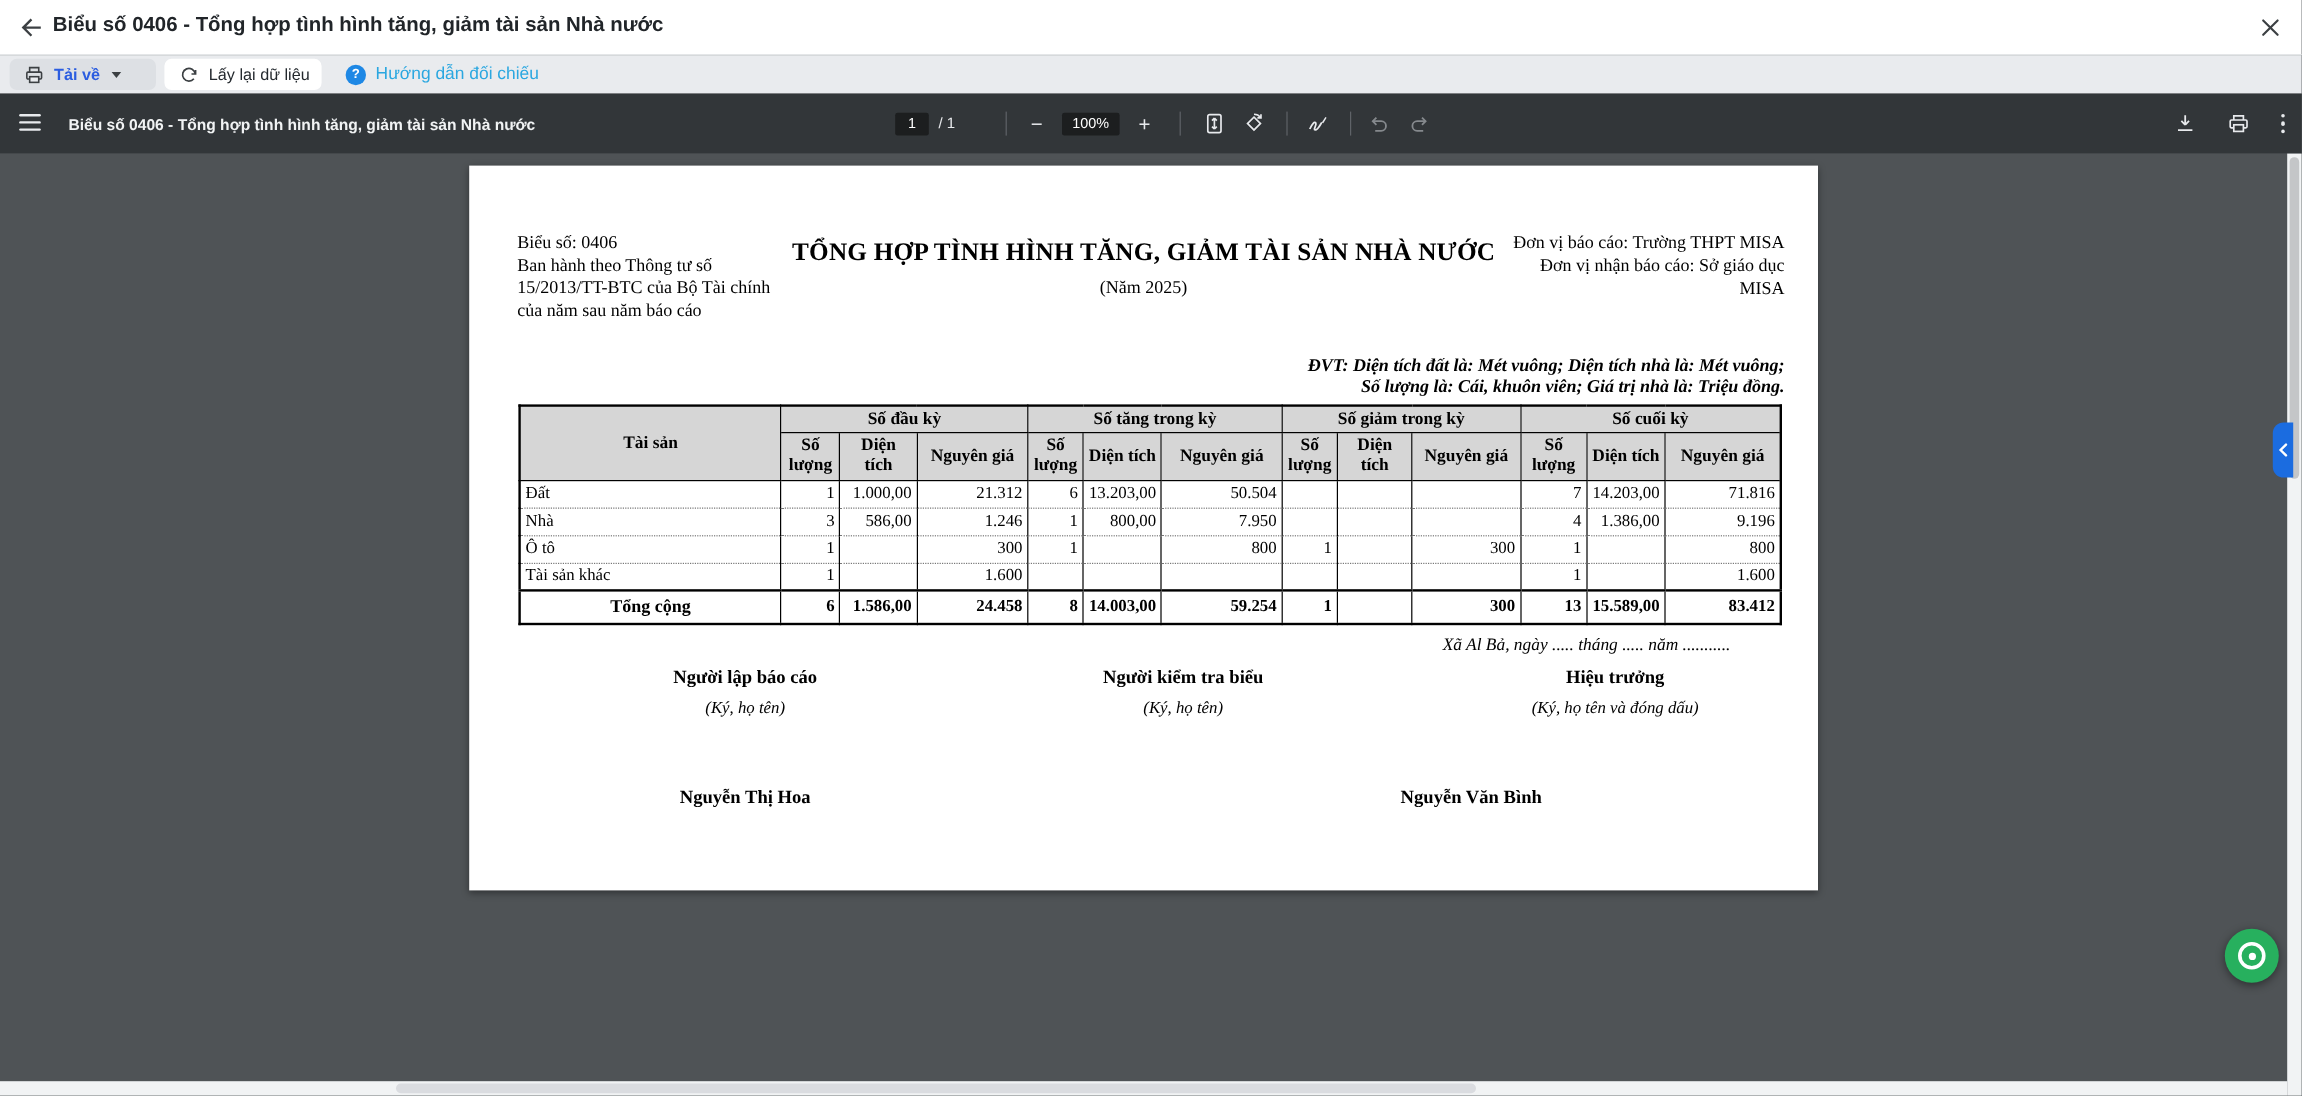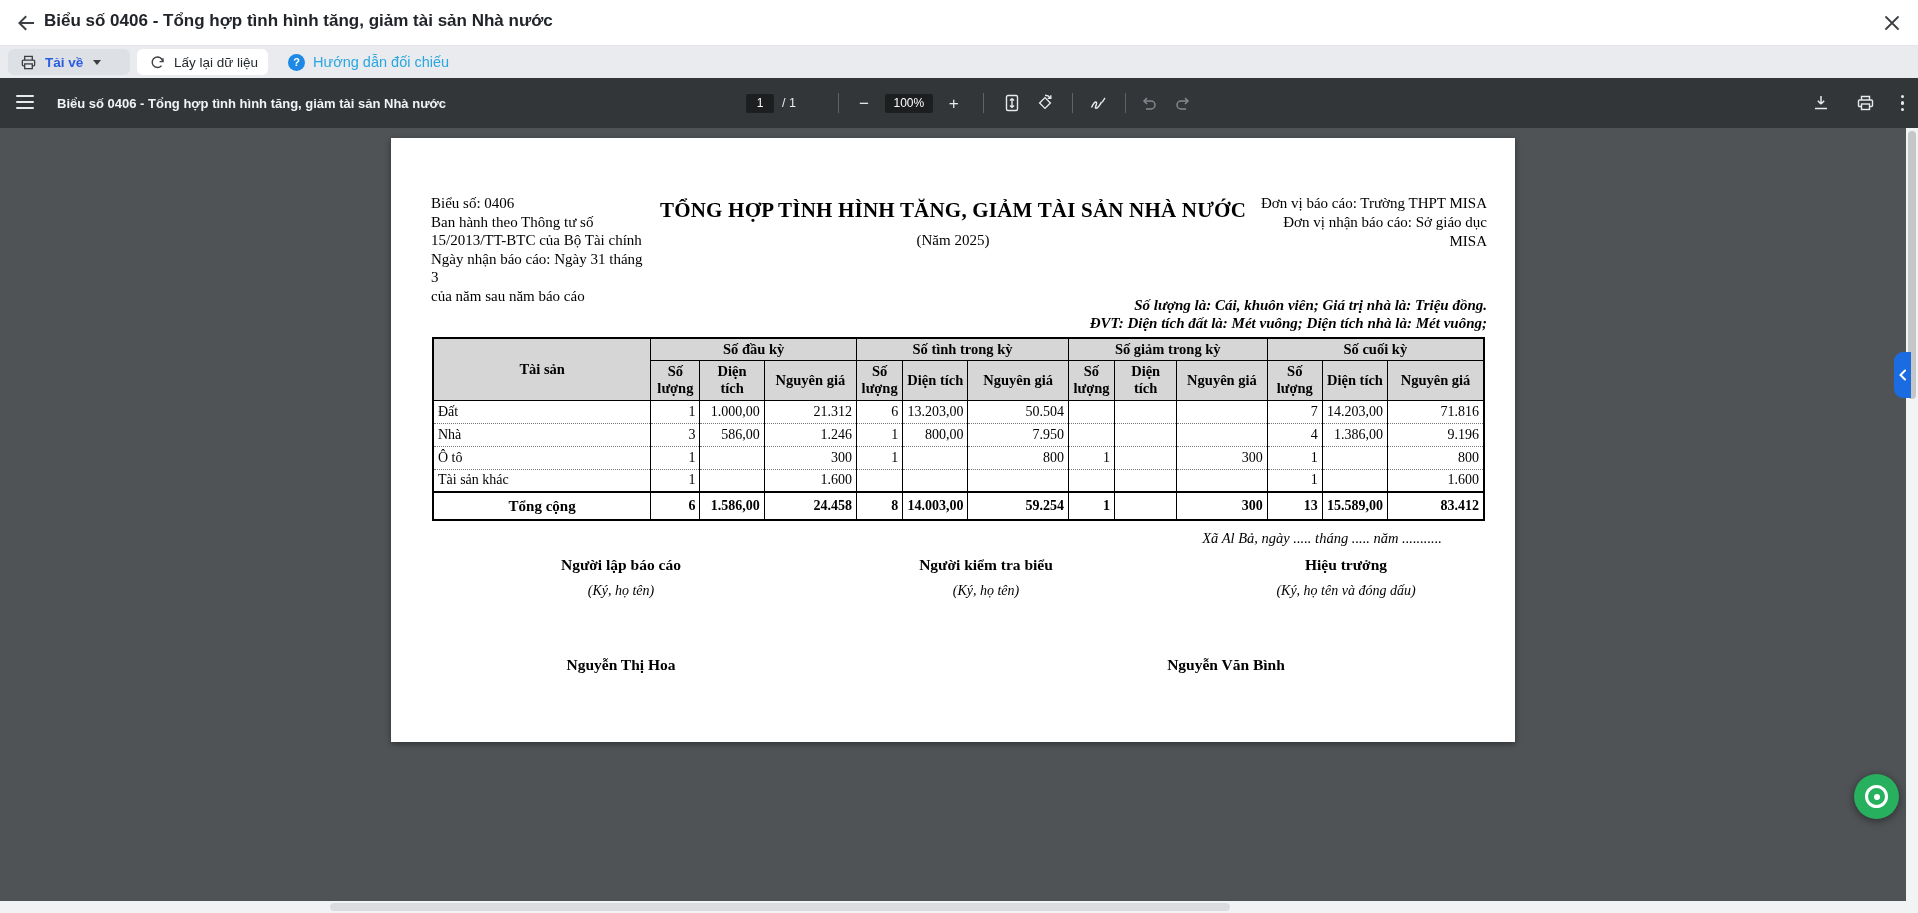--- a/index.html
+++ b/index.html
@@ -224,35 +224,34 @@
   <div class="h-scrollbar">
     <div class="h-thumb"></div>
   </div>
 </div>
 
 <div class="page">
   <div class="meta-left">
     <div>Biểu số: 0406</div>
     <div>Ban hành theo Thông tư số</div>
     <div>15/2013/TT-BTC của Bộ Tài chính</div>
-    <div>Ngày nhận báo cáo: Ngày 31 tháng 3</div>
     <div>của năm sau năm báo cáo</div>
   </div>
 
   <div class="doc-title">TỔNG HỢP TÌNH HÌNH TĂNG, GIẢM TÀI SẢN NHÀ NƯỚC</div>
   <div class="doc-subtitle">(Năm 2025)</div>
 
   <div class="meta-right">
     <div>Đơn vị báo cáo: Trường THPT MISA</div>
     <div>Đơn vị nhận báo cáo: Sở giáo dục MISA</div>
   </div>
 
   <div class="dvt-note">
+    <div>ĐVT: Diện tích đất là: Mét vuông; Diện tích nhà là: Mét vuông;</div>
     <div>Số lượng là: Cái, khuôn viên; Giá trị nhà là: Triệu đồng.</div>
-    <div>ĐVT: Diện tích đất là: Mét vuông; Diện tích nhà là: Mét vuông;</div>
   </div>
 
   <table class="report-table">
     <colgroup>
       <col style="width:217px">
         <col style="width:49px">
         <col style="width:64px">
         <col style="width:92px">
       <col style="width:46px">
         <col style="width:65px">
@@ -261,21 +260,21 @@
         <col style="width:62px">
         <col style="width:90px">
       <col style="width:55px">
         <col style="width:65px">
         <col style="width:96px">
     </colgroup>
     <thead>
         <tr>
           <th class="th-asset" rowspan="2">Tài sản</th>
           <th class="th-group" colspan="3">Số đầu kỳ</th>
-          <th class="th-group" colspan="3">Số tình trong kỳ</th>
+          <th class="th-group" colspan="3">Số tăng trong kỳ</th>
           <th class="th-group" colspan="3">Số giảm trong kỳ</th>
           <th class="th-group" colspan="3">Số cuối kỳ</th>
         </tr>
         <tr>
           <th class="th-sub">Số lượng</th>
           <th class="th-sub">Diện tích</th>
           <th class="th-sub">Nguyên giá</th>
           <th class="th-sub">Số lượng</th>
           <th class="th-sub">Diện tích</th>
           <th class="th-sub">Nguyên giá</th>

